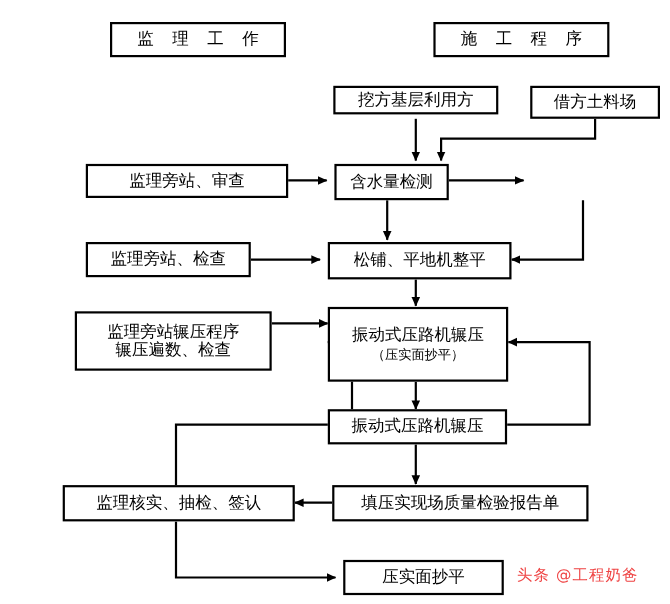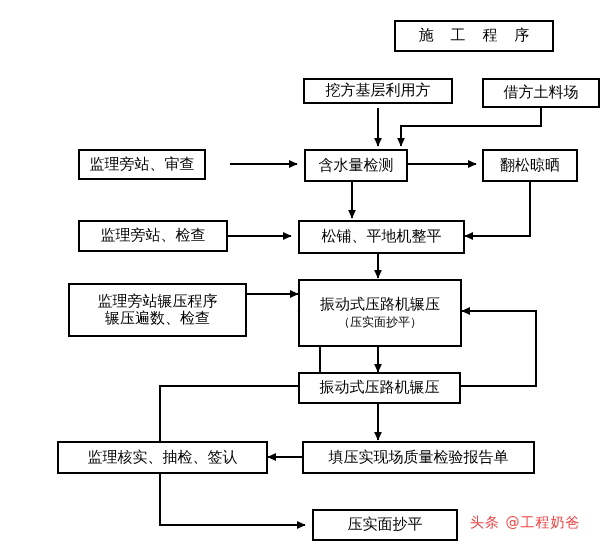--- a/index.html
+++ b/index.html
@@ -98,44 +98,44 @@
       <path d="M 461 386 L 536 386 L 536 311 L 462 311" marker-end="url(#ah)"></path>
 
       <path d="M 378 404 L 378 440" marker-end="url(#ah)"></path>
 
       <path d="M 302 457 L 268 457" marker-end="url(#ah)"></path>
 
       <path d="M 160 474 L 160 525 L 305 525" marker-end="url(#ah)"></path>
     </g>
   </svg>
 
+  <div class="node header-node" style="left:100px; top:20px; width:160px; height:32px;">
+    <span class="l1">监 理 工 作</span>
+  </div>
 
   <div class="node header-node" style="left:394px; top:20px; width:160px; height:32px;">
     <span class="l1">施 工 程 序</span>
   </div>
 
   <div class="node" style="left:303px; top:78px; width:150px; height:26px;">
     <span class="l1">挖方基层利用方</span>
   </div>
 
   <div class="node" style="left:482px; top:78px; width:118px; height:30px;justify-content:center;">
     <span class="l1">借方土料场</span>
   </div>
 
-  <div class="node" style="left:78px; top:149px; width:128px; height:31px;">
+  <div class="node" style="left:78px; top:149px; width:184px; height:31px;">
     <span class="l1">监理旁站、审查</span>
   </div>
 
   <div class="node" style="left:304px; top:149px; width:104px; height:33px;">
     <span class="l1">含水量检测</span>
   </div>
 
-  <div class="node" style="left:482px; top:149px; width:96px; height:33px;">
-    <span class="l1">翻松晾晒</span>
-  </div>
 
   <div class="node" style="left:78px; top:220px; width:150px; height:32px;">
     <span class="l1">监理旁站、检查</span>
   </div>
 
   <div class="node" style="left:298px; top:220px; width:167px; height:34px;">
     <span class="l1">松铺、平地机整平</span>
   </div>
 
   <div class="node" style="left:68px; top:283px; width:179px; height:54px;">

